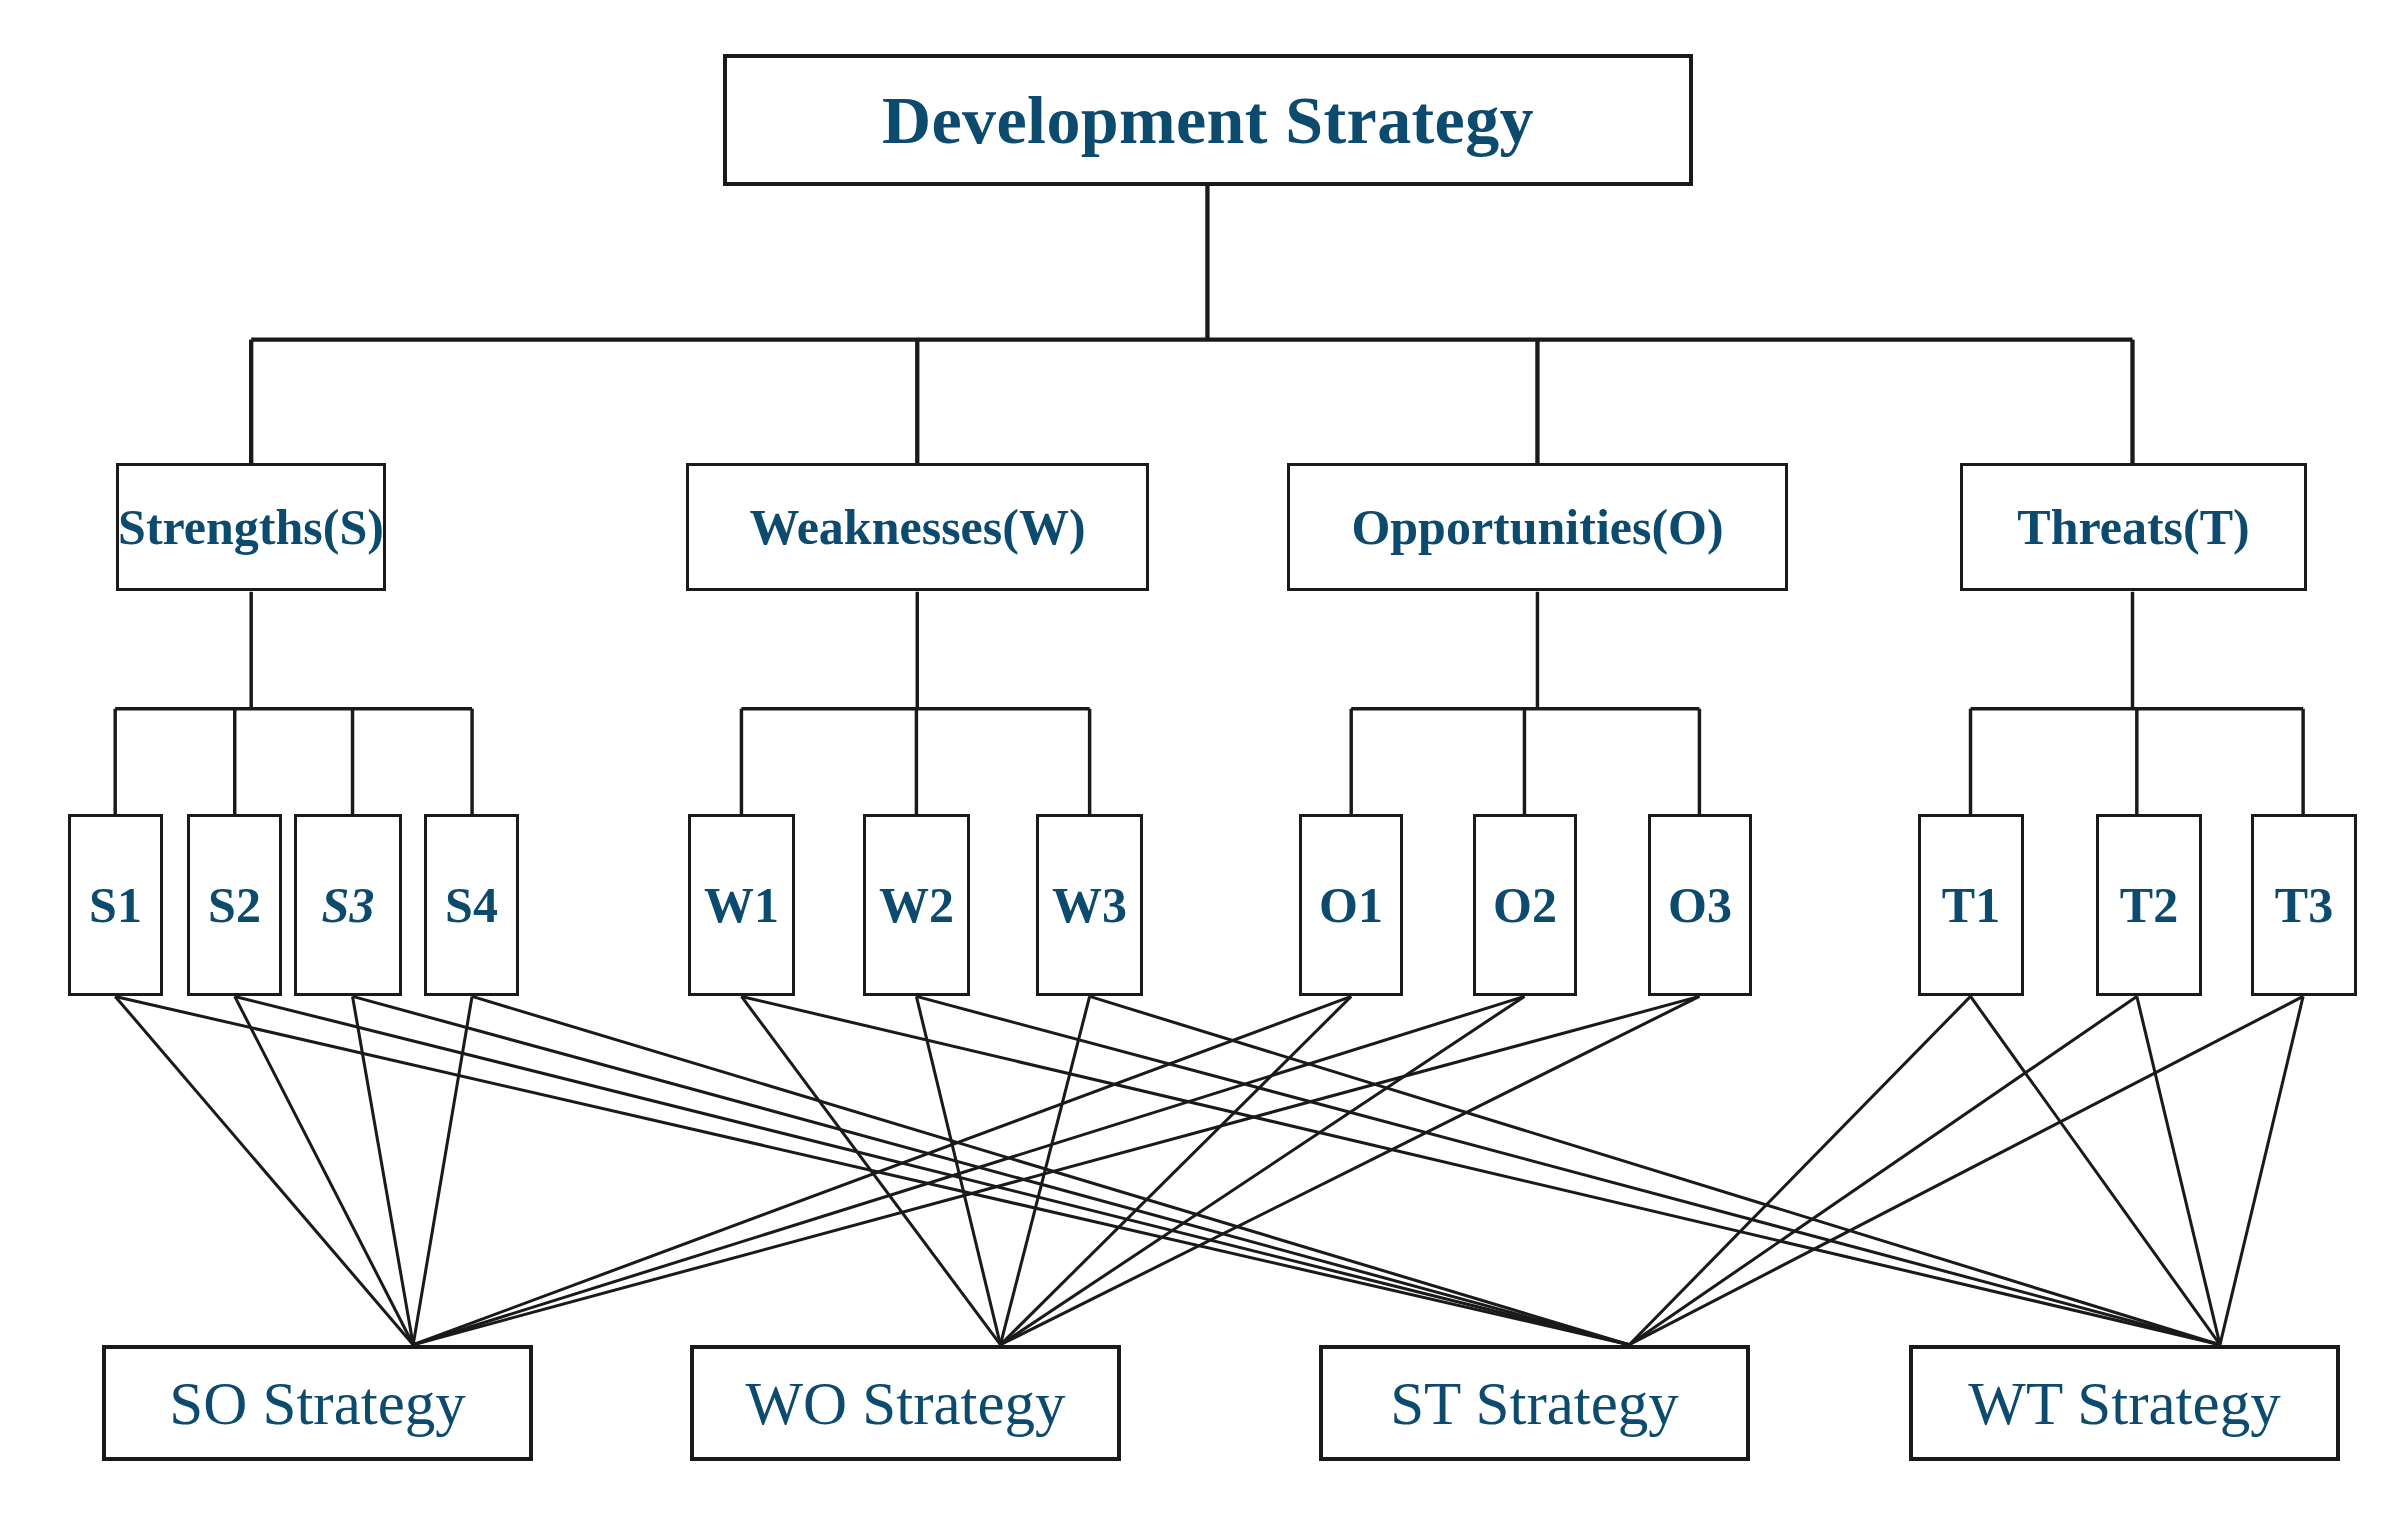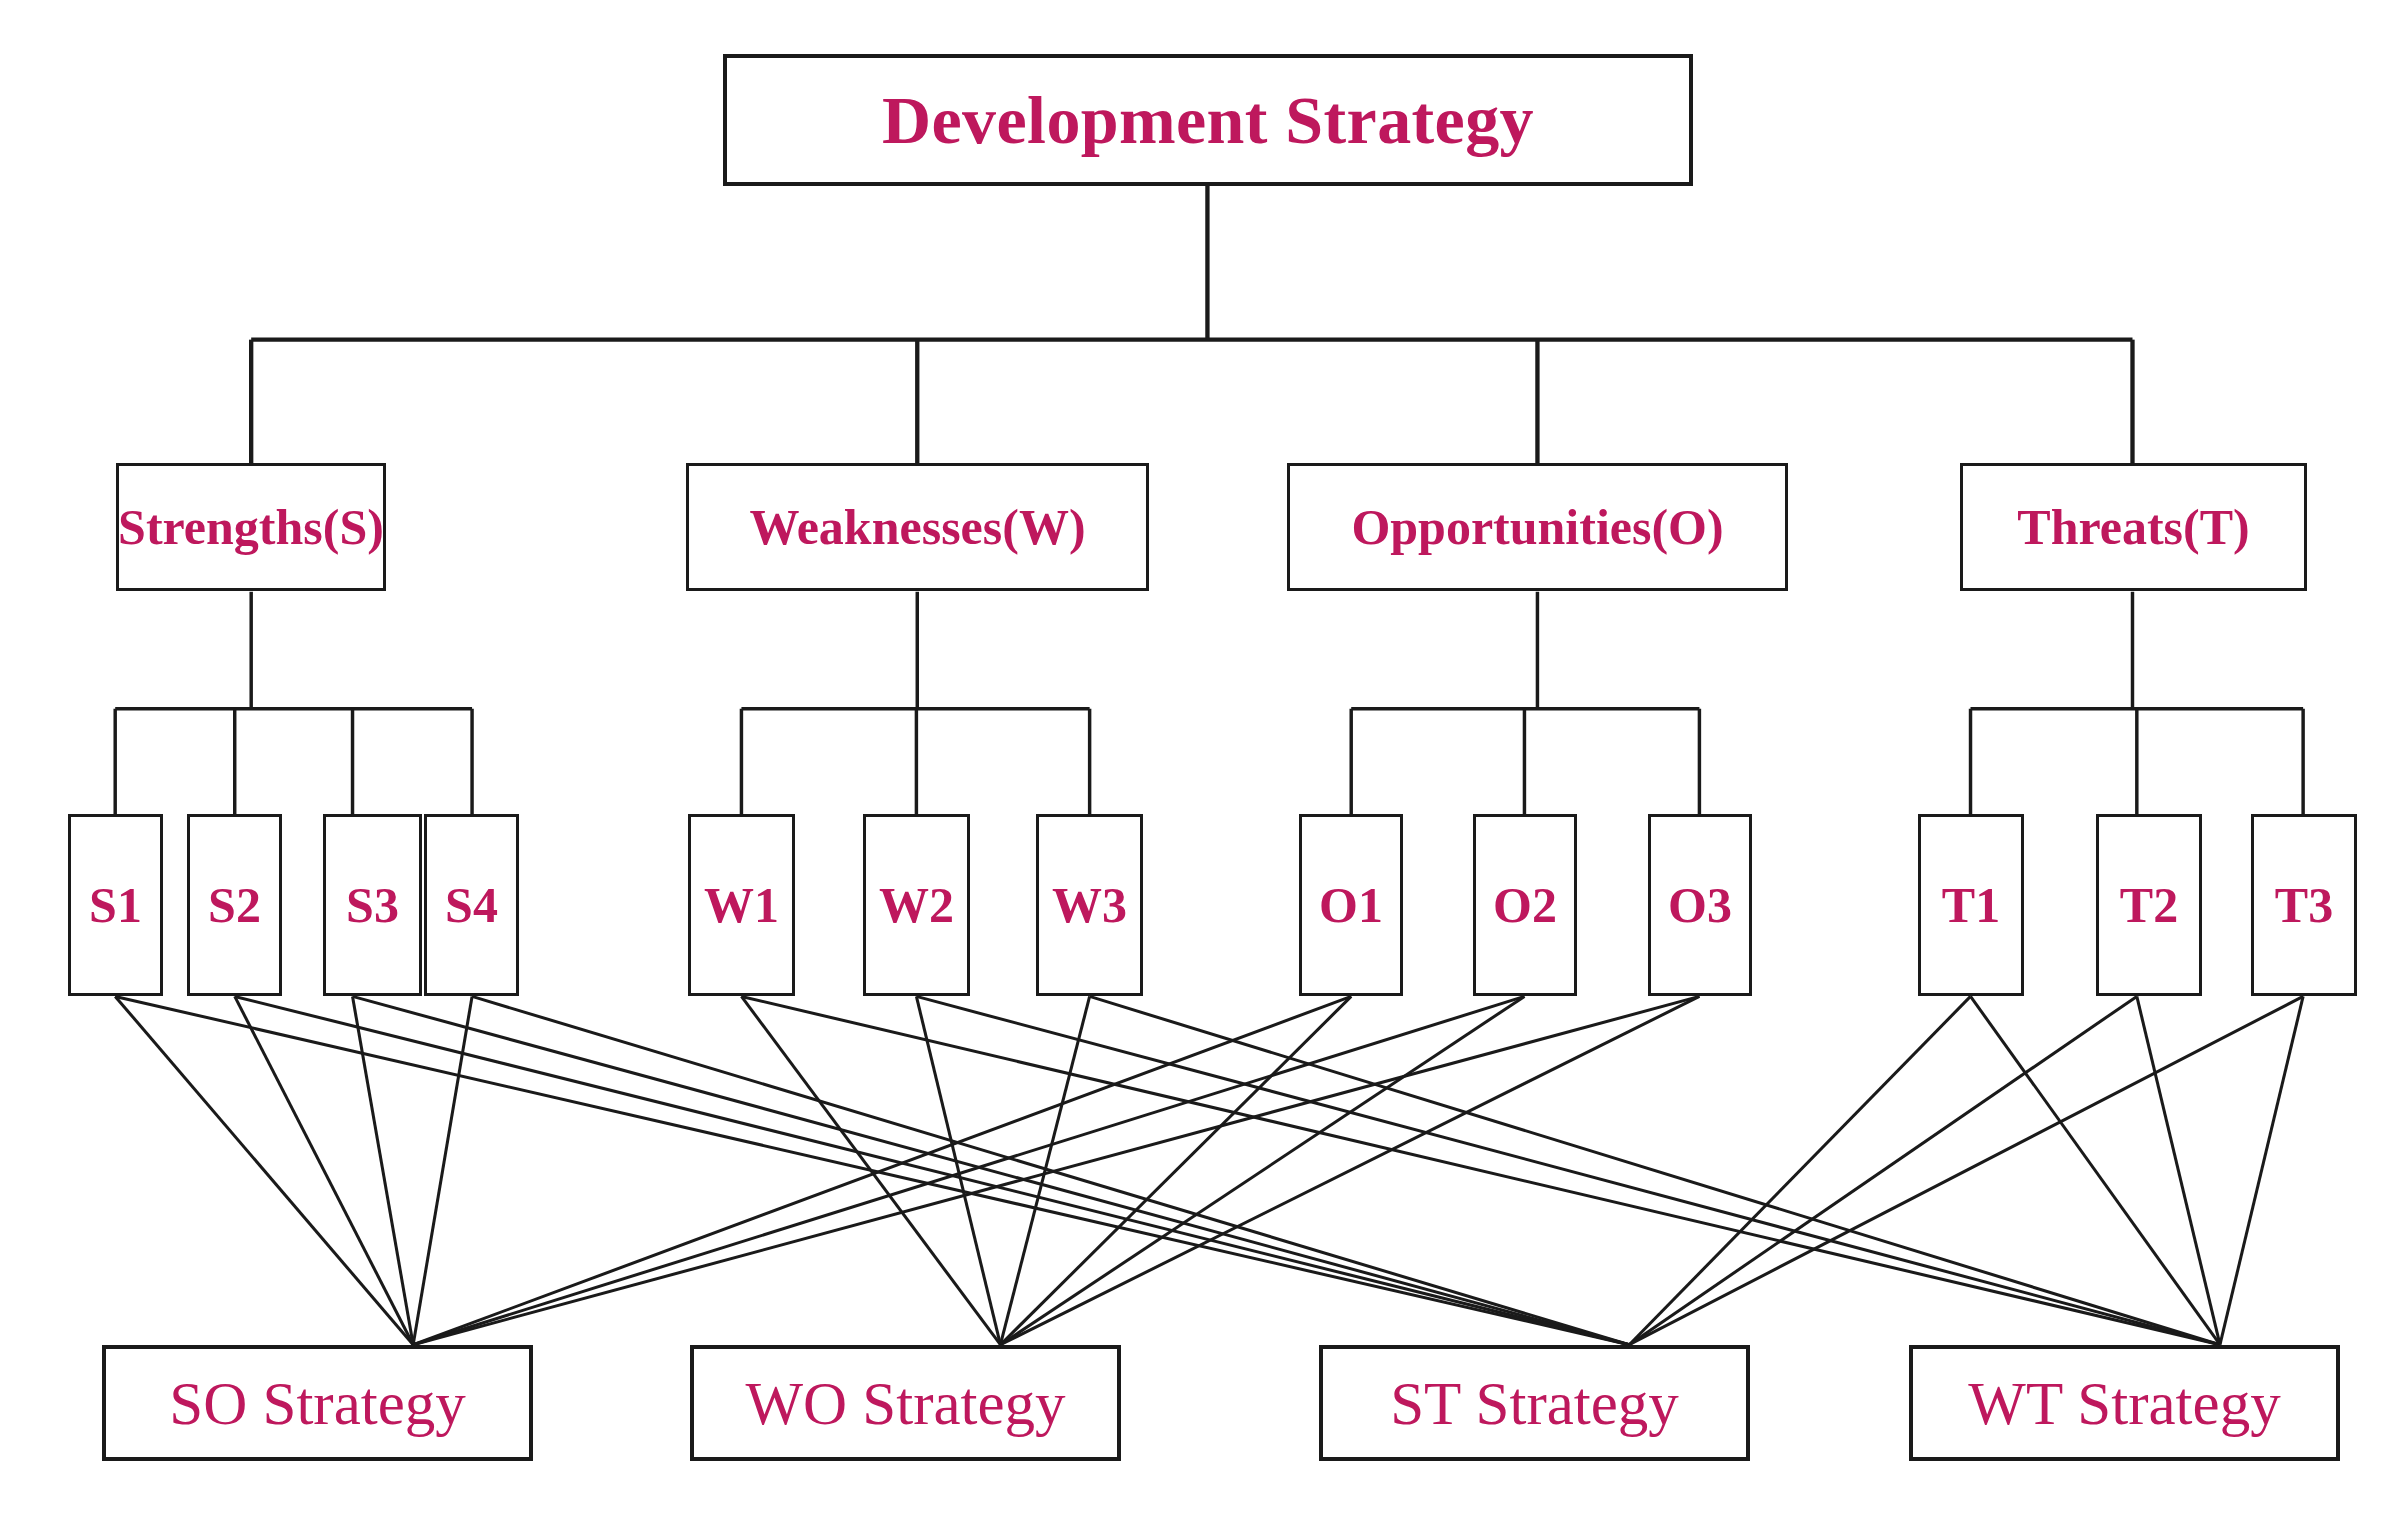--- a/index.html
+++ b/index.html
@@ -25,21 +25,21 @@
     pointer-events: none;
   }
   .node {
     position: absolute;
     box-sizing: border-box;
     background: #ffffff;
     border: 4.3px solid #1a1a1a;
     display: flex;
     align-items: center;
     justify-content: center;
-    color: #be185d;
+    color: #0c4a6e;
     z-index: 5;
   }
   .node.root {
     font-weight: bold;
     font-size: 68px;
     letter-spacing: 0.4px;
   }
   .node.cat {
     font-weight: bold;
     font-size: 50px;
@@ -139,21 +139,21 @@
   <div class="node cat" id="node-cat-3" style="left: 1960px; top: 463px; width: 347px; height: 128px;">
     <span class="lbl">Threats(T)</span>
   </div>
 
   <div class="node leaf" id="node-fac-0" style="left: 68px; top: 814px; width: 95px; height: 182px;">
     <span class="lbl">S1</span>
   </div>
   <div class="node leaf" id="node-fac-1" style="left: 187px; top: 814px; width: 95px; height: 182px;">
     <span class="lbl">S2</span>
   </div>
-  <div class="node leaf" id="node-fac-2" style="left: 323px; top: 814px; width: 99px; height: 182px;">
+  <div class="node leaf" id="node-fac-2" style="left: 294px; top: 814px; width: 108px; height: 182px; font-style: italic;">
     <span class="lbl">S3</span>
   </div>
   <div class="node leaf" id="node-fac-3" style="left: 424px; top: 814px; width: 95px; height: 182px;">
     <span class="lbl">S4</span>
   </div>
   <div class="node leaf" id="node-fac-4" style="left: 688px; top: 814px; width: 107px; height: 182px;">
     <span class="lbl">W1</span>
   </div>
   <div class="node leaf" id="node-fac-5" style="left: 863px; top: 814px; width: 107px; height: 182px;">
     <span class="lbl">W2</span>

